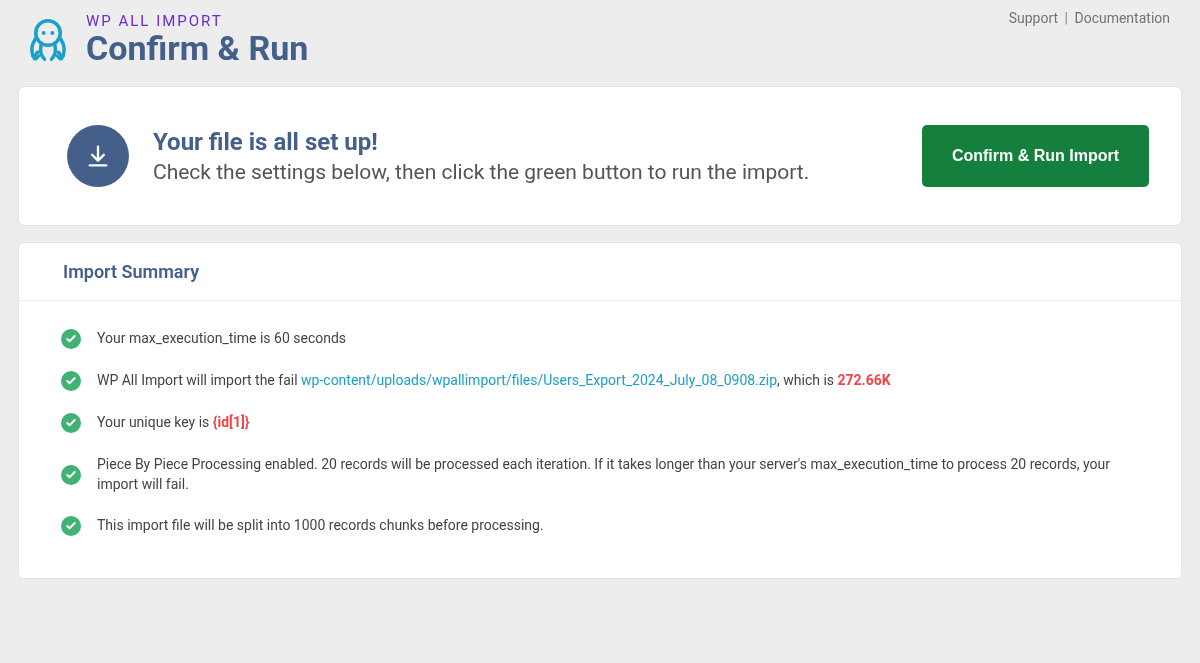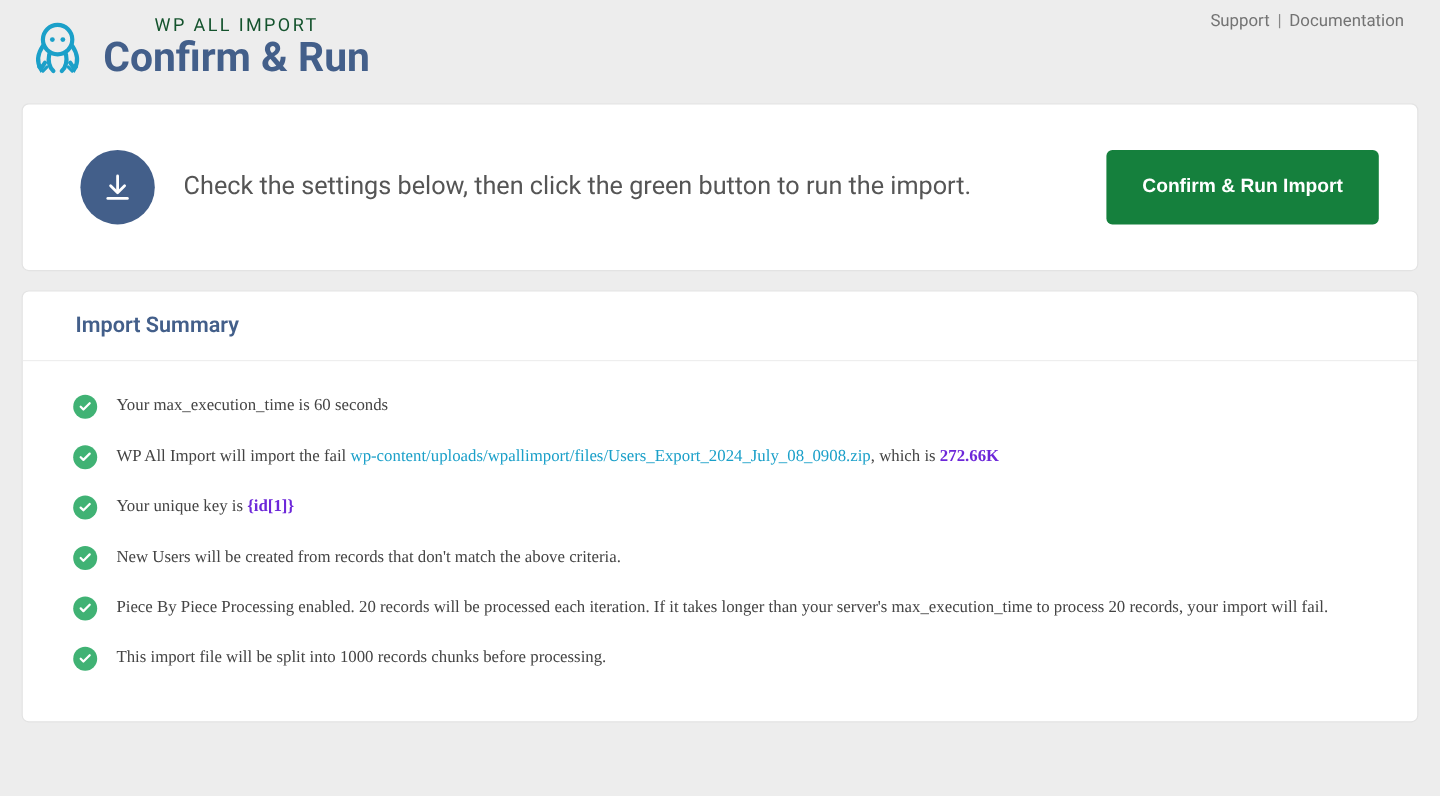--- a/index.html
+++ b/index.html
@@ -19,24 +19,23 @@
 .logo-block {
   display: flex;
   align-items: center;
   gap: 10px;
 }
 .logo { width: 56px; height: 56px; flex-shrink: 0; }
 .logo-text { display: flex; flex-direction: column; }
 .brand {
   font-size: 15px;
   letter-spacing: 2px;
-  color: #14532d;
+  color: #6d28d9;
   font-weight: 400;
   margin-bottom: -2px;
-  text-align: center;
 }
 .page-title {
   font-size: 34px;
   font-weight: 700;
   color: #435f8a;
 }
 .top-links {
   position: absolute;
   right: 30px;
   top: 10px;
@@ -119,23 +118,23 @@
 .check {
   width: 20px; height: 20px;
   background: #40b274;
   border-radius: 50%;
   display: flex;
   align-items: center;
   justify-content: center;
   flex-shrink: 0;
 }
 .check svg { width: 12px; height: 12px; }
-.item-text { line-height: 1.4; font-family: Liberation Serif, serif; }
+.item-text { line-height: 1.4; }
 .item-text .link { color: #1ba0c9; }
-.item-text .bold { font-weight: 700; color: #6d28d9; }
+.item-text .bold { font-weight: 700; color: #ef4444; }
 </style>
 </head>
 <body>
 
 <div class="header">
   <div class="logo-block">
     <svg class="logo" viewBox="0 0 64 64">
       <circle cx="32" cy="24" r="14" fill="none" stroke="#1ba0c9" stroke-width="4"></circle>
       <circle cx="27" cy="24" r="2.3" fill="#1ba0c9"></circle>
       <circle cx="37" cy="24" r="2.3" fill="#1ba0c9"></circle>
@@ -160,20 +159,21 @@
 
 <div class="card setup-card">
   <div class="setup-icon">
     <svg viewBox="0 0 24 24" width="28" height="28" fill="none" stroke="#fff" stroke-width="2" stroke-linecap="round" stroke-linejoin="round">
       <path d="M12 4 v10"></path>
       <path d="M7 11 l5 5 l5 -5"></path>
       <path d="M5 20 h14"></path>
     </svg>
   </div>
   <div class="setup-text">
+    <div class="setup-title">Your file is all set up!</div>
     <div class="setup-subtitle">Check the settings below, then click the green button to run the import.</div>
   </div>
   <button class="run-btn">Confirm &amp; Run Import</button>
 </div>
 
 <div class="card summary-card">
   <div class="summary-header">
     <div class="summary-title">Import Summary</div>
   </div>
   <div class="summary-body">
@@ -204,28 +204,20 @@
       <div class="check">
         <svg viewBox="0 0 16 16" fill="none" stroke="#fff" stroke-width="2.5" stroke-linecap="round" stroke-linejoin="round">
             <path d="M3 8 l3 3 l7 -7"></path>
           </svg>
       </div>
       <div class="item-text">
         <span>Your unique key is </span><span class="bold">{id[1]}</span>
       </div>
     </div>
 
-    <div class="summary-item">
-      <div class="check">
-        <svg viewBox="0 0 16 16" fill="none" stroke="#fff" stroke-width="2.5" stroke-linecap="round" stroke-linejoin="round">
-            <path d="M3 8 l3 3 l7 -7"></path>
-          </svg>
-      </div>
-      <div class="item-text">New Users will be created from records that don't match the above criteria.</div>
-    </div>
 
     <div class="summary-item">
       <div class="check">
         <svg viewBox="0 0 16 16" fill="none" stroke="#fff" stroke-width="2.5" stroke-linecap="round" stroke-linejoin="round">
             <path d="M3 8 l3 3 l7 -7"></path>
           </svg>
       </div>
       <div class="item-text">Piece By Piece Processing enabled. 20 records will be processed each iteration. If it takes longer than your server's max_execution_time to process 20 records, your import will fail.</div>
     </div>
 

